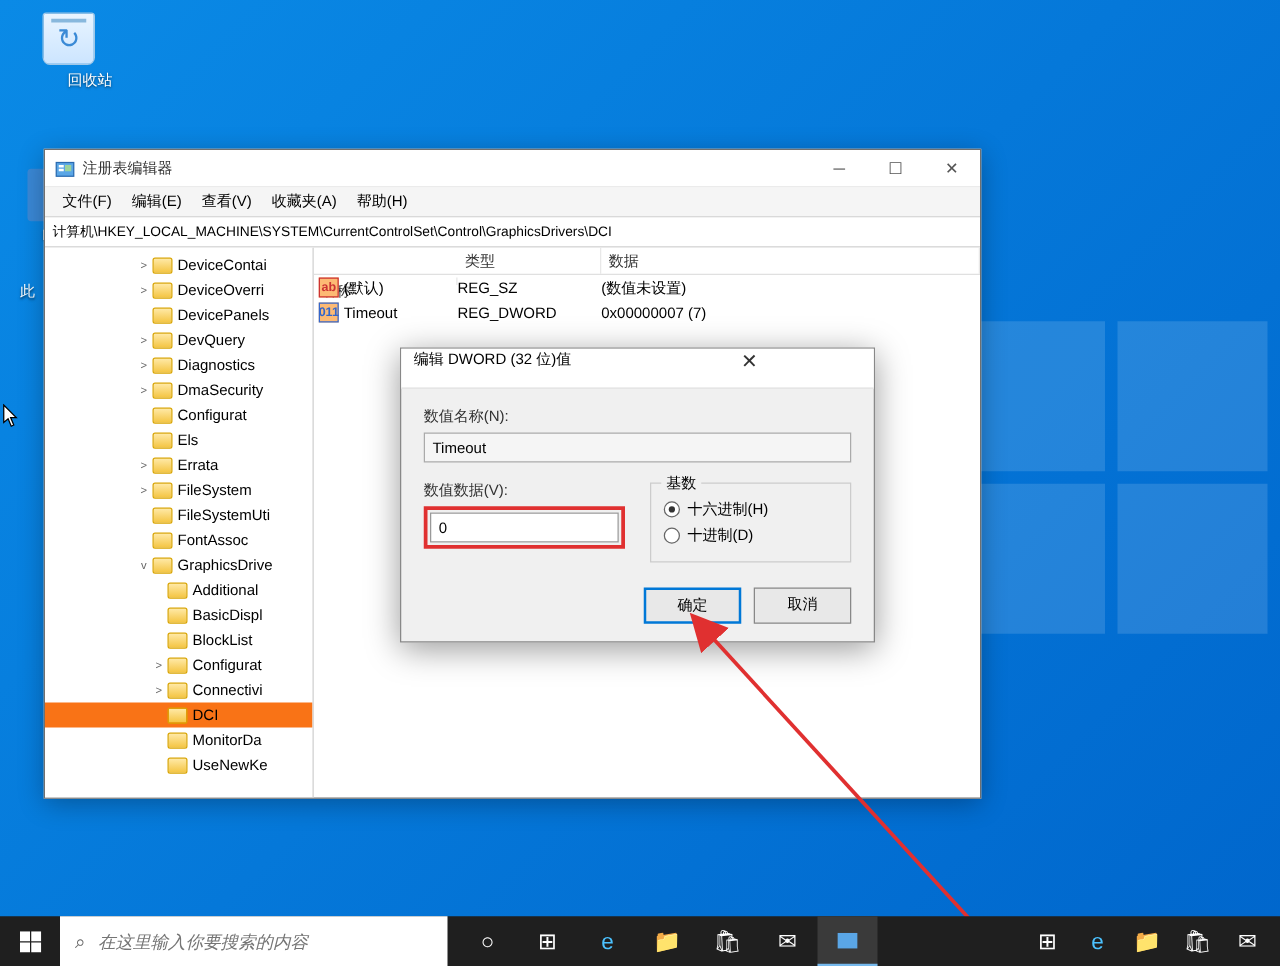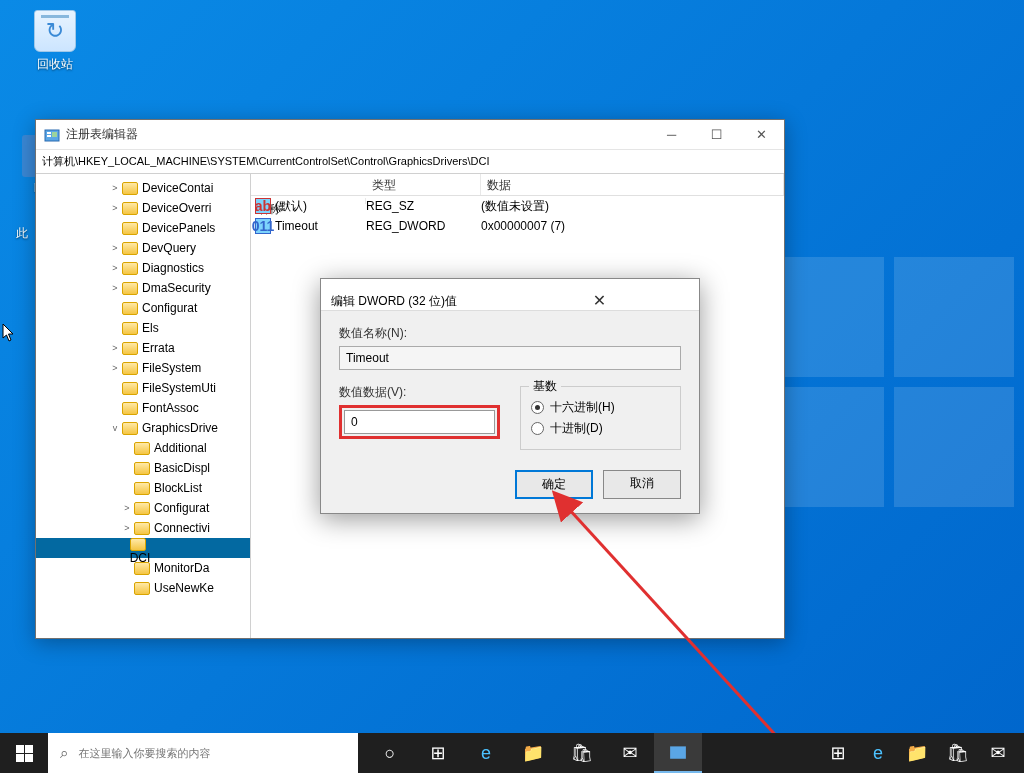--- a/index.html
+++ b/index.html
@@ -32,43 +32,43 @@
 .menubar span{padding:3px 8px;cursor:pointer;}
 
 .addressbar{height:24px;display:flex;align-items:center;padding:0 6px;font-size:12px;border-bottom:1px solid #d0d0d0;background:#fff;}
 .addressbar input{flex:1;border:none;font-size:11px;outline:none;}
 
 .workarea{flex:1;display:flex;overflow:hidden;}
 
 
 .tree{width:215px;border-right:1px solid #d0d0d0;overflow:auto;font-size:12px;padding:4px 0;background:#fff;}
 .tree-row{display:flex;align-items:center;height:20px;white-space:nowrap;cursor:pointer;padding-right:6px;}
-.tree-row.sel{background:#0369a1;flex-direction:column;}
+.tree-row.sel{background:#f97316;}
 .tw{display:inline-block;width:14px;text-align:center;color:#666;font-size:9px;}
 .fold{width:16px;height:13px;background:linear-gradient(#ffe9a6,#f4c543);border:1px solid #d9a400;border-radius:2px;margin-right:4px;flex-shrink:0;}
 .indent{display:inline-block;}
 
 
 .list{flex:1;overflow:auto;font-size:12px;}
 .list-header{display:flex;height:22px;border-bottom:1px solid #e0e0e0;background:#fff;}
 .list-header div{padding:3px 6px;border-right:1px solid #e8e8e8;color:#333;}
 .lh-name{width:115px;margin-top:24px;} .lh-type{width:115px;} .lh-data{flex:1;}
 .list-row{display:flex;height:20px;align-items:center;cursor:pointer;}
-.lr-ico{width:16px;height:16px;margin:0 4px;display:inline-flex;align-items:center;justify-content:center;font-size:14px;background:#7dd3fc;border:1px solid #cc3333;color:#cc3333;font-weight:bold;}
+.lr-ico{width:16px;height:16px;margin:0 4px;display:inline-flex;align-items:center;justify-content:center;font-size:10px;background:#fdba74;border:1px solid #cc3333;color:#cc3333;font-weight:bold;}
 .lr-ico.num{border-color:#3366cc;color:#3366cc;}
 .lr-name{width:91px;} .lr-type{width:115px;} .lr-data{flex:1;}
 
 
 .tree::-webkit-scrollbar,.list::-webkit-scrollbar{width:17px;height:17px;}
 .tree::-webkit-scrollbar-track{background:#f0f0f0;}
 .tree::-webkit-scrollbar-thumb{background:#c0c0c0;border:1px solid #a0a0a0;}
 
 
 .dialog{position:absolute;left:320px;top:278px;width:380px;background:#f0f0f0;border:1px solid #888;box-shadow:0 5px 25px rgba(0,0,0,.4);font-size:12px;}
-.dlg-title{height:32px;background:#fff;display:flex;align-items:flex-end;padding:0 10px;border-bottom:1px solid #ddd;}
+.dlg-title{height:32px;background:#fff;display:flex;align-items:flex-start;padding:0 10px;border-bottom:1px solid #ddd;}
 .dlg-title span{flex:1;}
 .dlg-close{width:30px;text-align:center;font-size:16px;cursor:pointer;color:#333;}
 .dlg-body{padding:14px 18px 10px;}
 .fld-label{margin-bottom:4px;color:#333;}
 .fld-input{width:100%;border:1px solid #aaa;padding:4px 6px;font-size:12px;background:#fff;}
 .fld-input.ro{background:#f5f5f5;}
 .row2{display:flex;gap:20px;margin-top:14px;}
 .col-left{flex:1;}
 .hl-box{border:3px solid #e03030;padding:2px;}
 .hl-box input{width:100%;border:1px solid #999;padding:4px 6px;font-size:12px;outline:none;}
@@ -85,39 +85,39 @@
 
 .arrow-svg{position:absolute;left:540px;top:490px;width:300px;height:270px;pointer-events:none;}
 
 .cursor{position:absolute;left:2px;top:323px;width:14px;height:20px;pointer-events:none;}
 
 
 .taskbar{position:absolute;left:0;right:0;bottom:0;height:40px;background:#1f1f1f;display:flex;align-items:center;}
 .tb-start{width:48px;height:100%;display:flex;align-items:center;justify-content:center;cursor:pointer;}
 .tb-search{flex:0 0 310px;height:100%;background:#fff;display:flex;align-items:center;padding:0 12px;}
 .tb-search .sico{color:#666;margin-right:10px;font-size:15px;}
-.tb-search input{border:none;outline:none;font-size:11px;flex:1;color:#666;}
+.tb-search input{border:none;outline:none;font-size:14px;flex:1;color:#666;font-style:italic;}
 .tb-icons{display:flex;height:100%;margin-left:8px;}
 .tb-ico{width:48px;height:100%;display:flex;align-items:center;justify-content:center;cursor:pointer;color:#fff;font-size:18px;}
 .tb-ico.active{background:#3a3a3a;border-bottom:2px solid #76b9ed;}
 .tb-tray{margin-left:auto;display:flex;height:100%;padding-right:6px;}
 .tb-tray .tb-ico{width:40px;}
 </style>
 </head>
 <body>
 
 <div class="desktop">
   <div class="win-logo-bg">
     <div class="sq sq1"></div>
       <div class="sq sq2"></div>
       <div class="sq sq3"></div>
       <div class="sq sq4"></div>
   </div>
 
-  <div class="desktop-icon recycle" style="left:20px;top:10px;">
+  <div class="desktop-icon recycle" style="left:20px;top:10px;text-align:right;">
     <div class="ico"></div>
     <div class="di-label">回收站</div>
   </div>
   <div class="desktop-icon" style="left:8px;top:135px;">
     <div class="ico" style="background:#3a88d6;border-radius:3px;"></div>
     <div class="di-label">Mic</div>
   </div>
   <div class="desktop-icon" style="left:8px;top:225px;width:28px;">
     <div class="di-label">此</div>
   </div>
@@ -132,20 +132,27 @@
           <rect x="3" y="8" width="4" height="2" fill="#fff"></rect>
           <rect x="8" y="5" width="5" height="5" fill="#9cd39c"></rect>
         </svg>
     </span>
     <span class="title">注册表编辑器</span>
     <div class="win-ctrls">
       <div>─</div>
       <div>☐</div>
       <div class="close">✕</div>
     </div>
+  </div>
+  <div class="menubar">
+    <span>文件(F)</span>
+    <span>编辑(E)</span>
+    <span>查看(V)</span>
+    <span>收藏夹(A)</span>
+    <span>帮助(H)</span>
   </div>
   <div class="addressbar">
     <input value="计算机\HKEY_LOCAL_MACHINE\SYSTEM\CurrentControlSet\Control\GraphicsDrivers\DCI" style="">
   </div>
   <div class="workarea">
     <div class="tree" id="tree">
         <div class="tree-row">
           <span class="indent" style="width:72px"></span>
           <span class="tw">&gt;</span>
           <span class="fold"></span>

